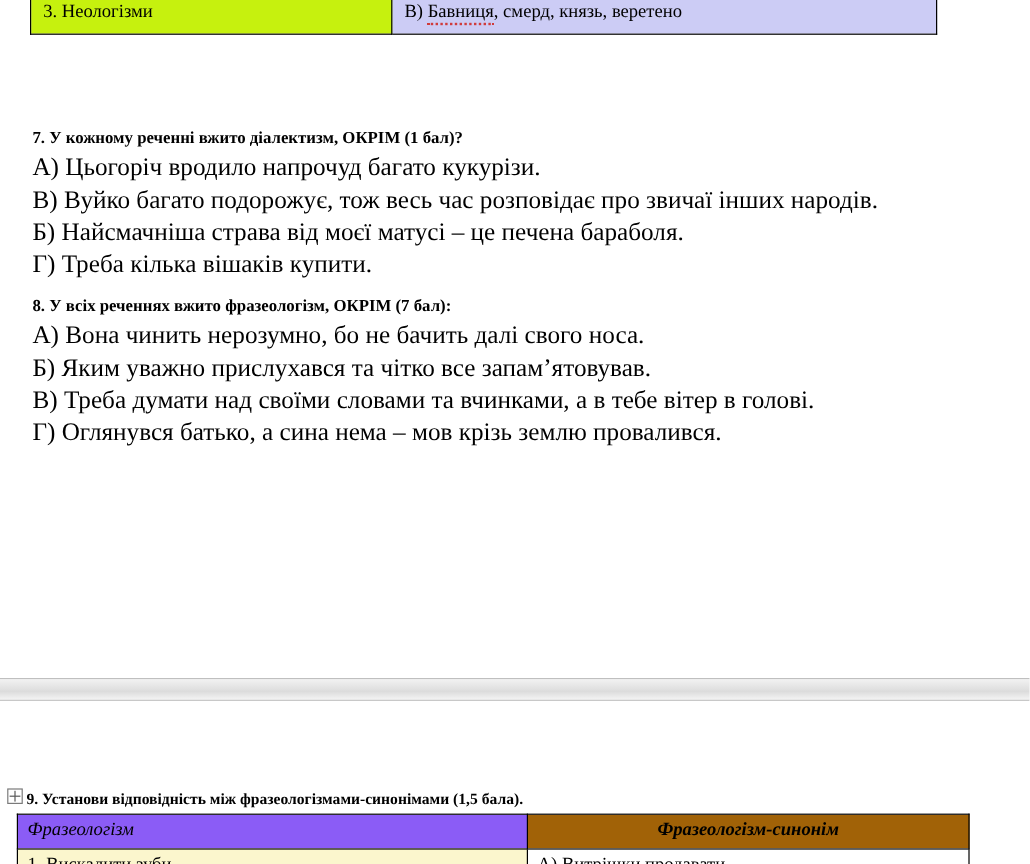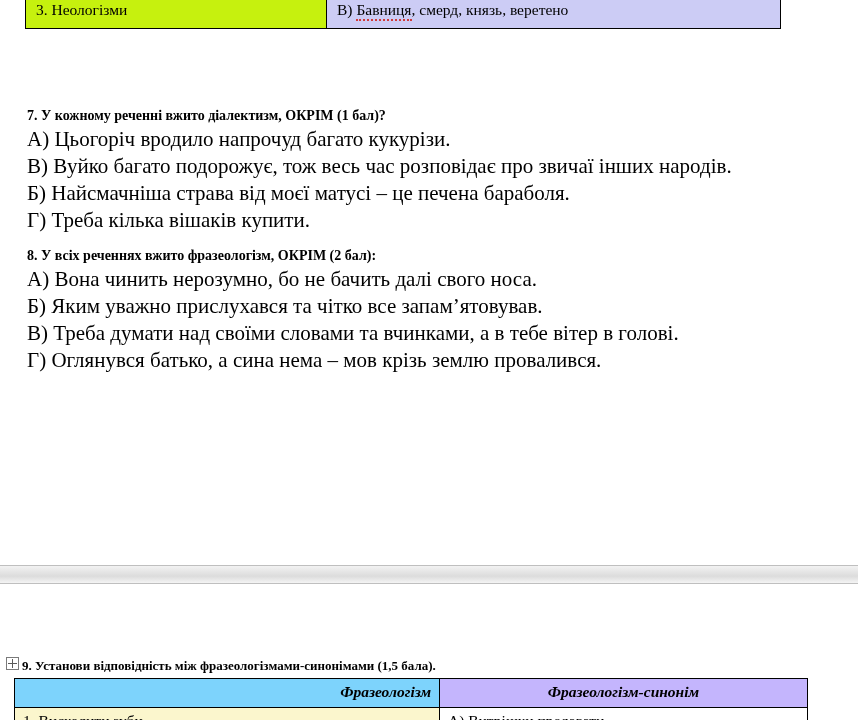--- a/index.html
+++ b/index.html
@@ -143,28 +143,28 @@
     table-layout: fixed;
   }
   .bottom-table td,
   .bottom-table th {
     border: 1px solid #000000;
     font-size: 15.5px;
     padding: 4px 8px 5px 8px;
     line-height: 1.2;
   }
   .bt-head-left {
-    background: #7dd3fc;
-    text-align: right;
+    background: #8b5cf6;
+    text-align: left;
     font-style: italic;
-    font-weight: bold;
+    font-weight: normal;
     width: 408px;
   }
   .bt-head-right {
-    background: #c4b5fd;
+    background: #a16207;
     text-align: center;
     font-style: italic;
     font-weight: bold;
   }
   .bt-cell-left {
     background: #fbf6cd;
   }
   .bt-cell-right {
     background: #ffffff;
   }
@@ -185,21 +185,21 @@
 
   <div class="qblock" style="top: 107px;">
     <p class="q-title">7. У кожному реченні вжито діалектизм, ОКРІМ (1 бал)?</p>
     <p class="q-line">А) Цьогоріч вродило напрочуд багато кукурізи.</p>
     <p class="q-line">В) Вуйко багато подорожує, тож весь час розповідає про звичаї інших народів.</p>
     <p class="q-line">Б) Найсмачніша страва від моєї матусі – це печена бараболя.</p>
     <p class="q-line">Г) Треба кілька вішаків купити.</p>
   </div>
 
   <div class="qblock" style="top: 247px;">
-    <p class="q-title">8. У всіх реченнях вжито фразеологізм, ОКРІМ (2 бал):</p>
+    <p class="q-title">8. У всіх реченнях вжито фразеологізм, ОКРІМ (7 бал):</p>
     <p class="q-line">А) Вона чинить нерозумно, бо не бачить далі свого носа.</p>
     <p class="q-line">Б) Яким уважно прислухався та чітко все запам’ятовував.</p>
     <p class="q-line">В) Треба думати над своїми словами та вчинками, а в тебе вітер в голові.</p>
     <p class="q-line">Г) Оглянувся батько, а сина нема – мов крізь землю провалився.</p>
   </div>
 
 </div>
 
 <div class="page-gap">
   <div class="page-gap-inner"></div>

